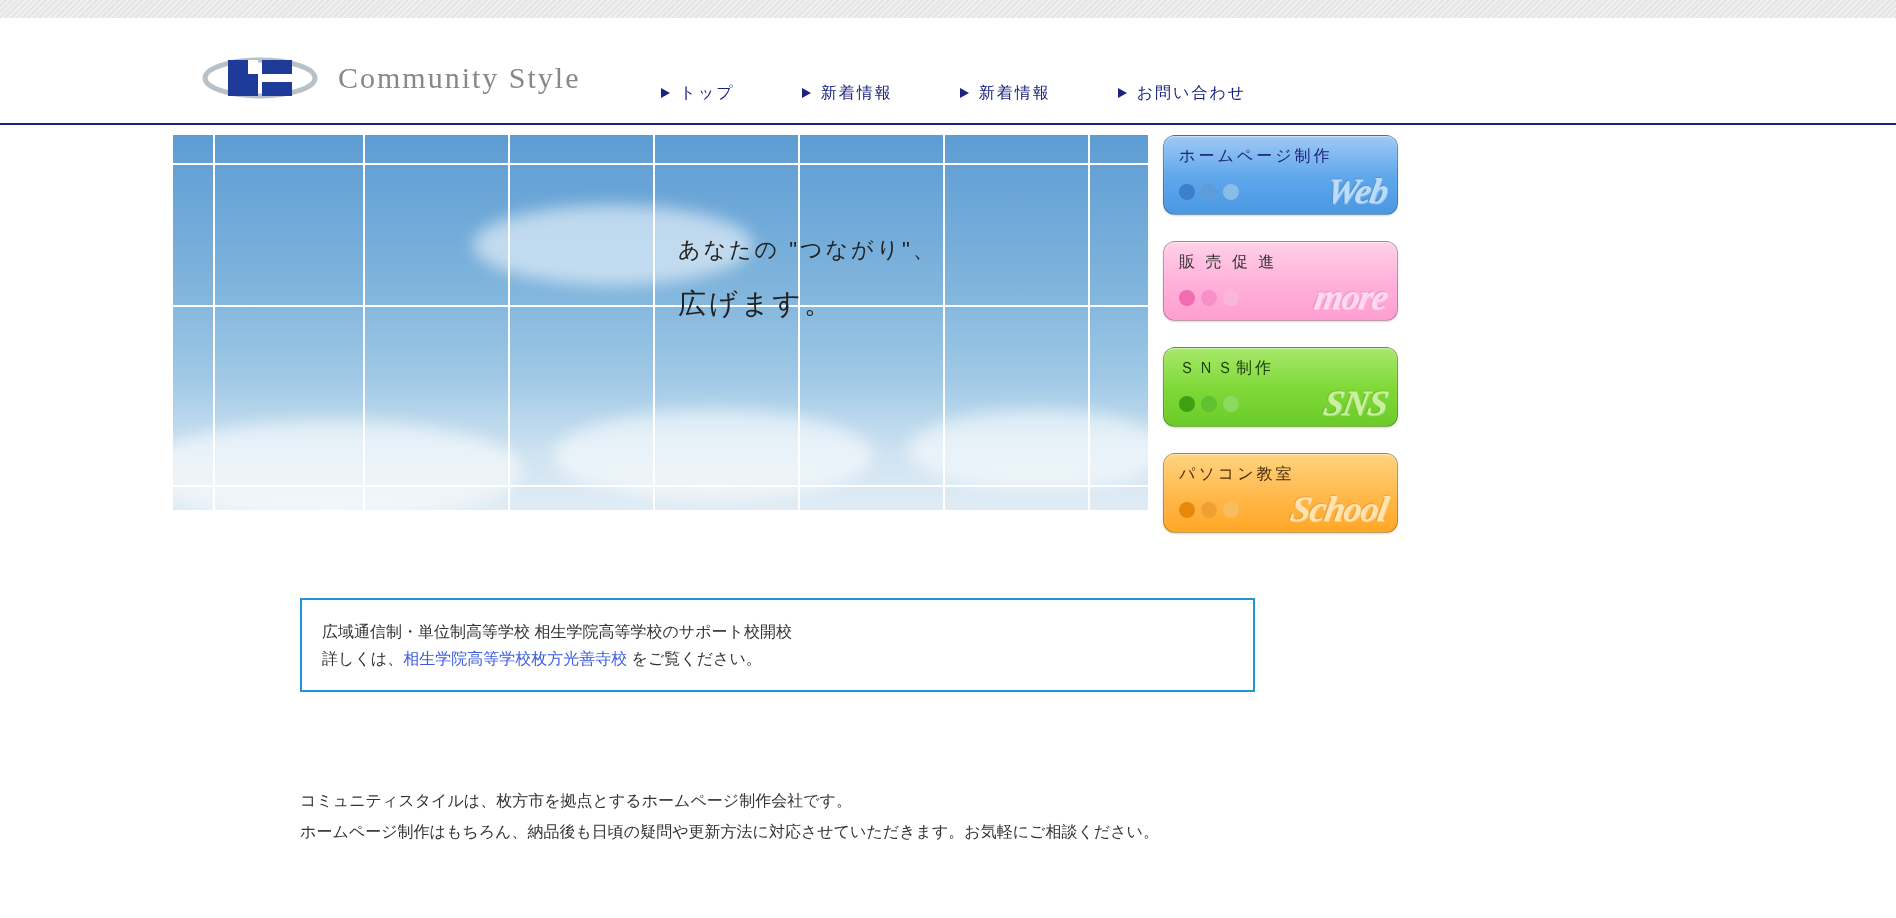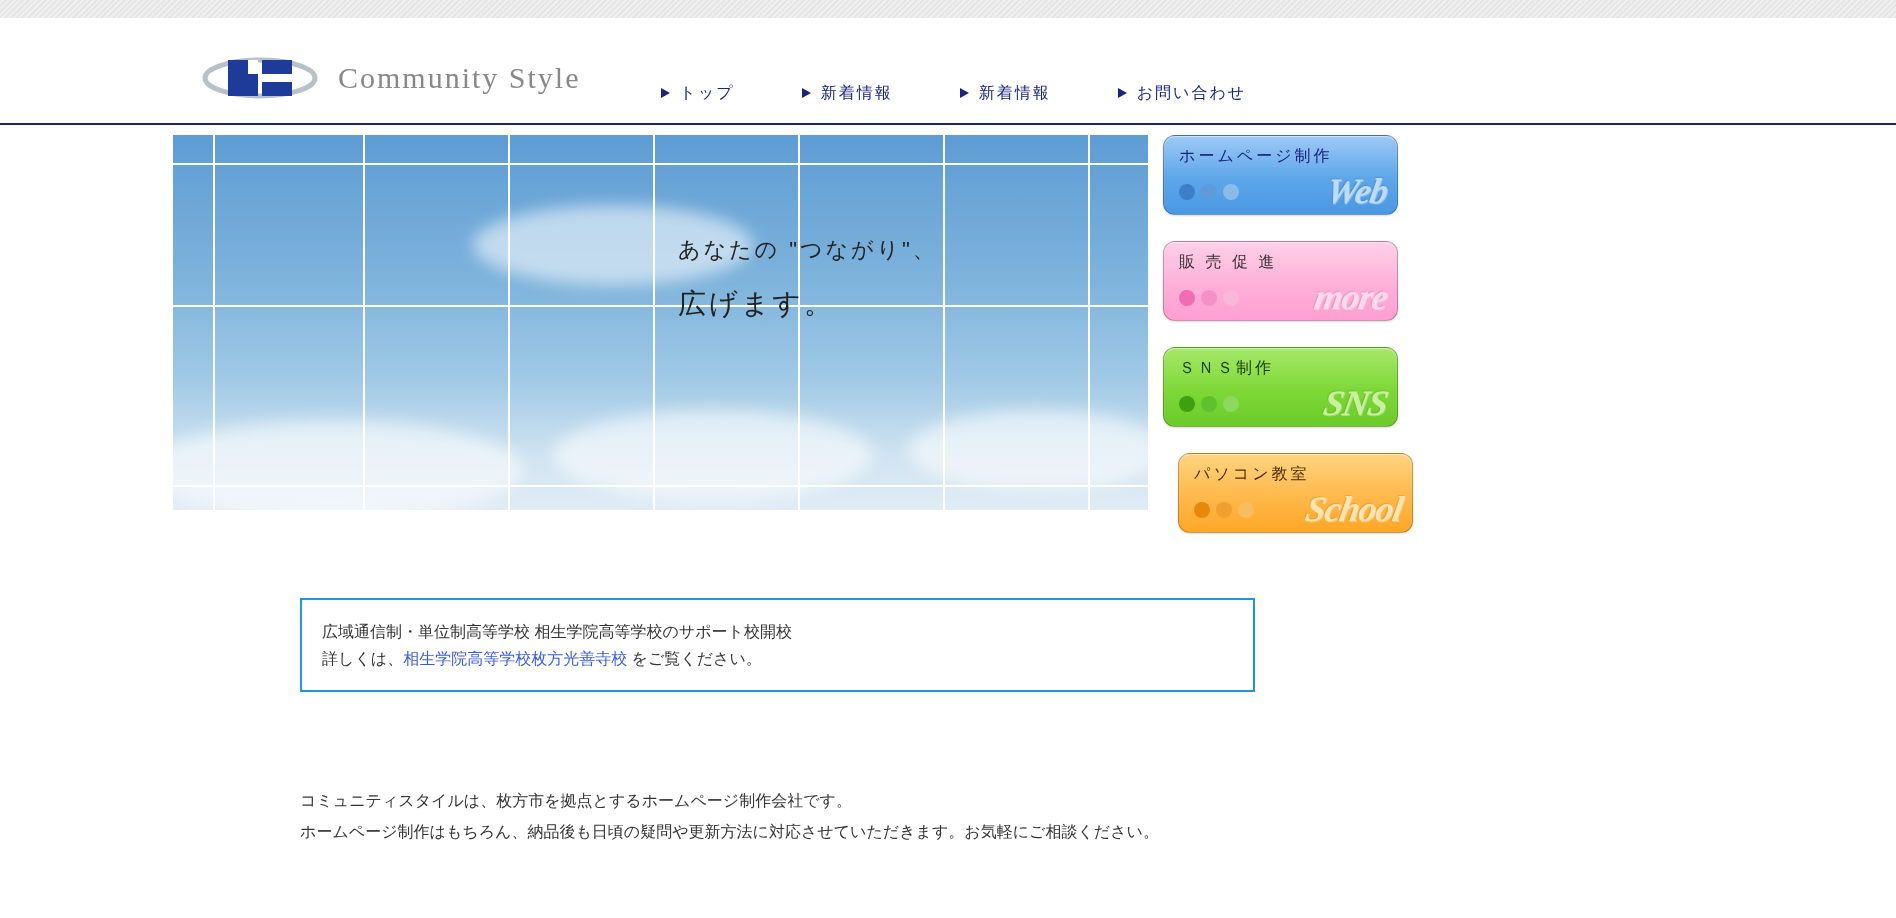--- a/index.html
+++ b/index.html
@@ -150,21 +150,21 @@
 .btn-more .dots span:nth-child(3){ background:#fab7da;} 
 .btn-more .big { color: #ffd9ef; }
 
 .btn-sns { background: linear-gradient(#a8e86a, #7dd836 55%, #6bcb2a); }
 .btn-sns .label { color: #1a3d0a; text-align: right; }
 .btn-sns .dots span:nth-child(1){ background:#3ea010;} 
 .btn-sns .dots span:nth-child(2){ background:#5fc030;} 
 .btn-sns .dots span:nth-child(3){ background:#8cd860;} 
 .btn-sns .big { color: #c8f09e; }
 
-.btn-school { background: linear-gradient(#ffd480, #ffb84a 55%, #ffa726); margin-left: 15px; }
+.btn-school { background: linear-gradient(#ffd480, #ffb84a 55%, #ffa726); }
 .btn-school .label { color: #4a2d0a; }
 .btn-school .dots span:nth-child(1){ background:#e6890a;} 
 .btn-school .dots span:nth-child(2){ background:#f0a030;} 
 .btn-school .dots span:nth-child(3){ background:#f7bd60;} 
 .btn-school .big { color: #ffe4b0; }
 
 .content {
   padding: 65px 0 0 300px;
   max-width: 1280px;
 }

